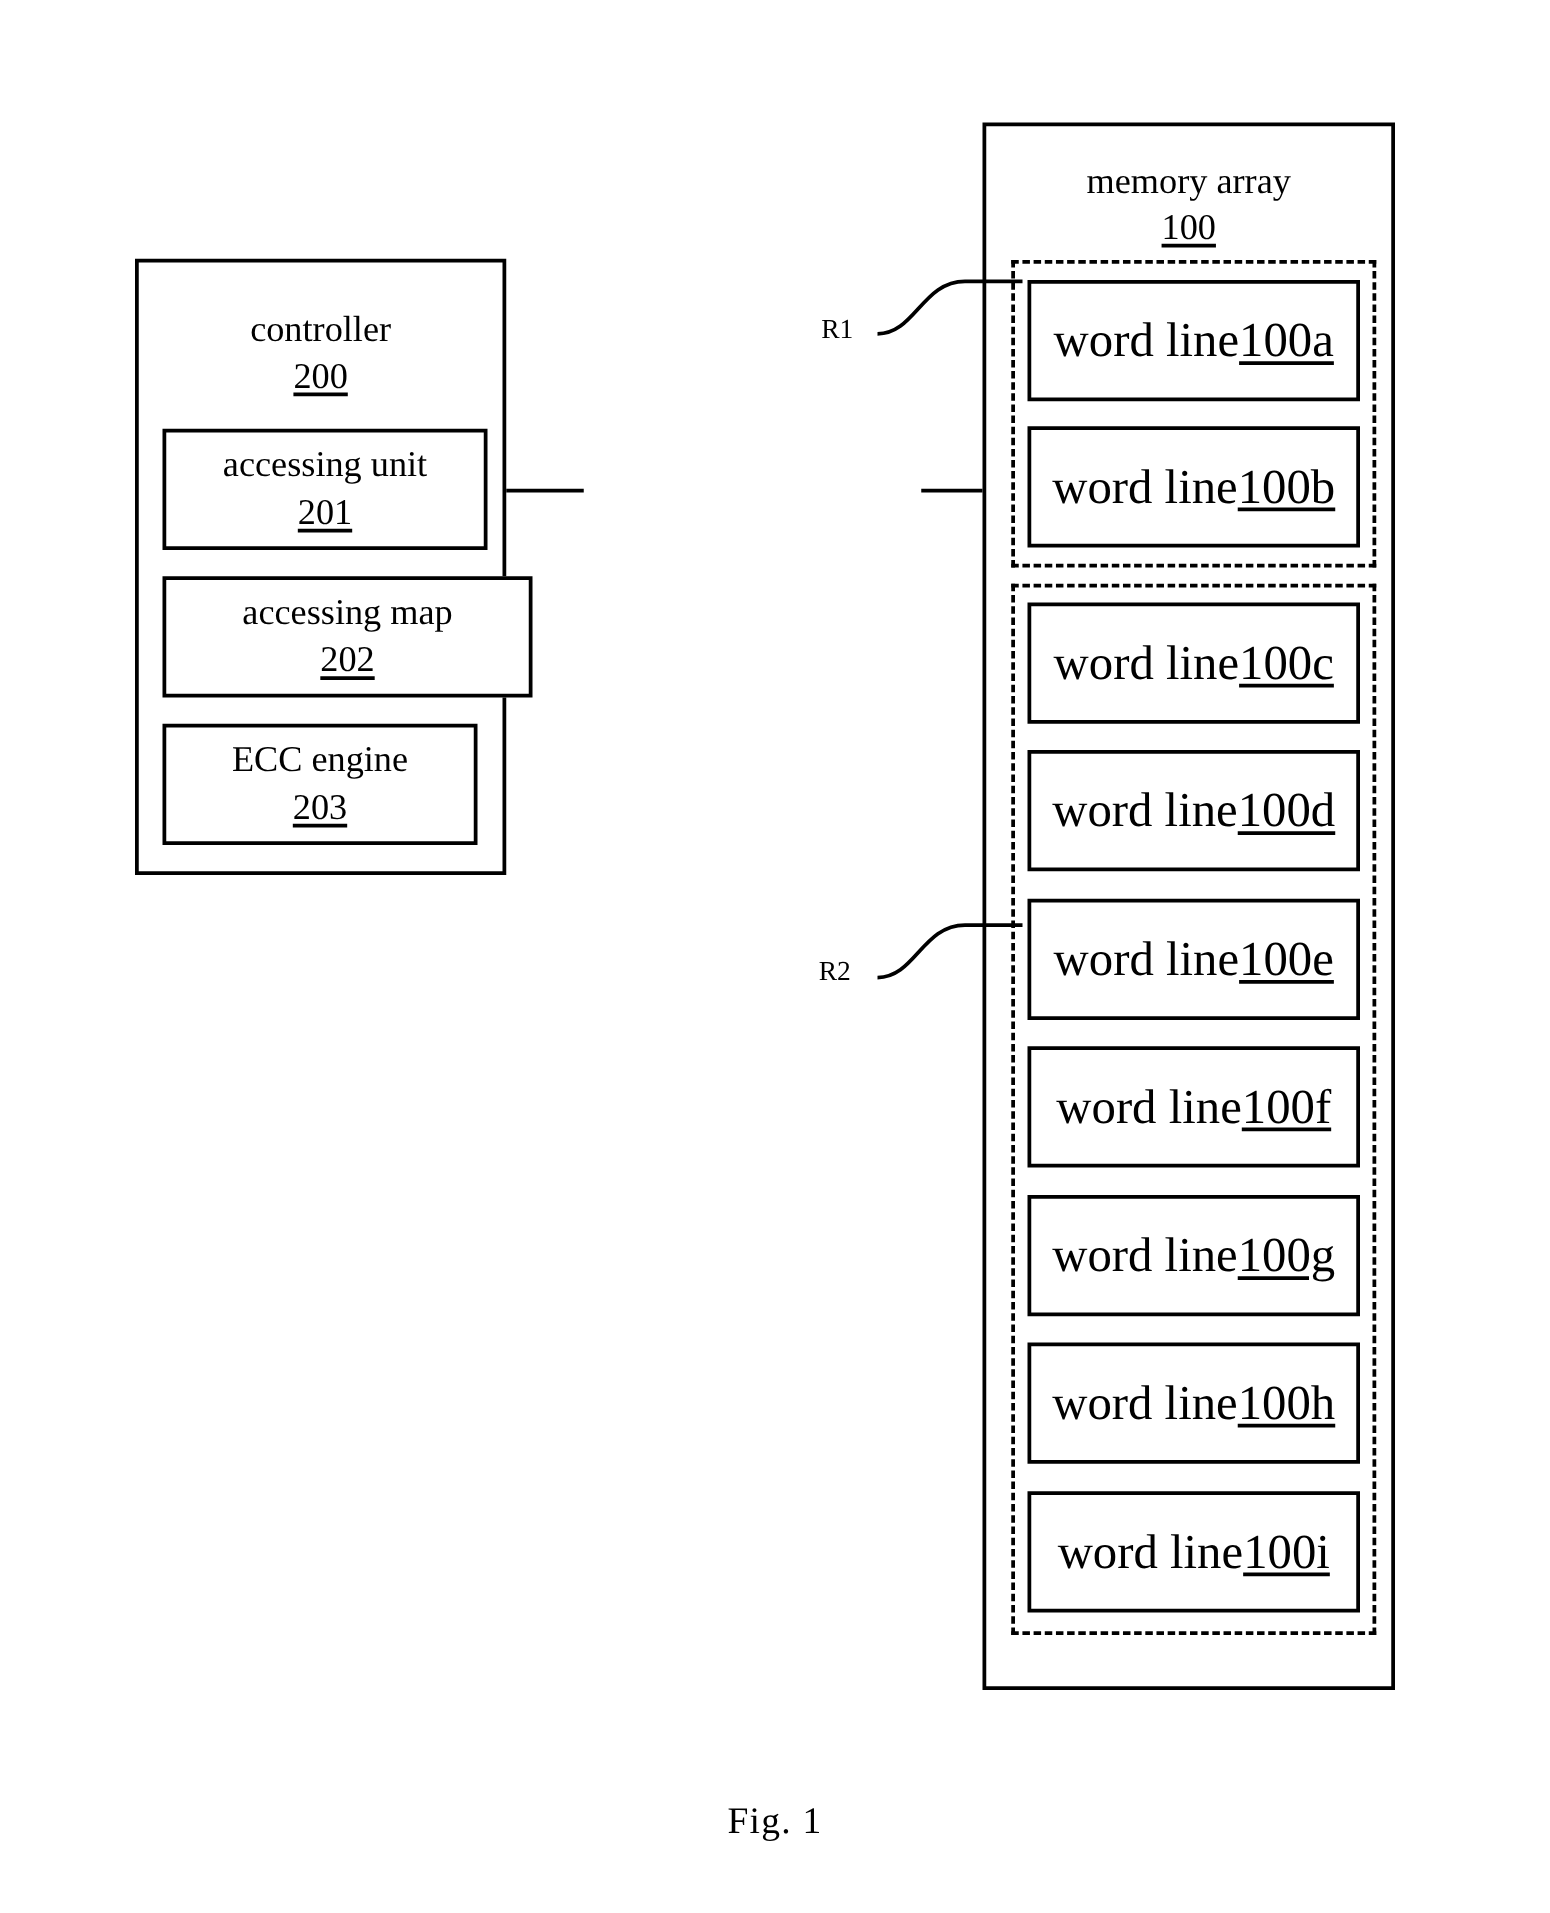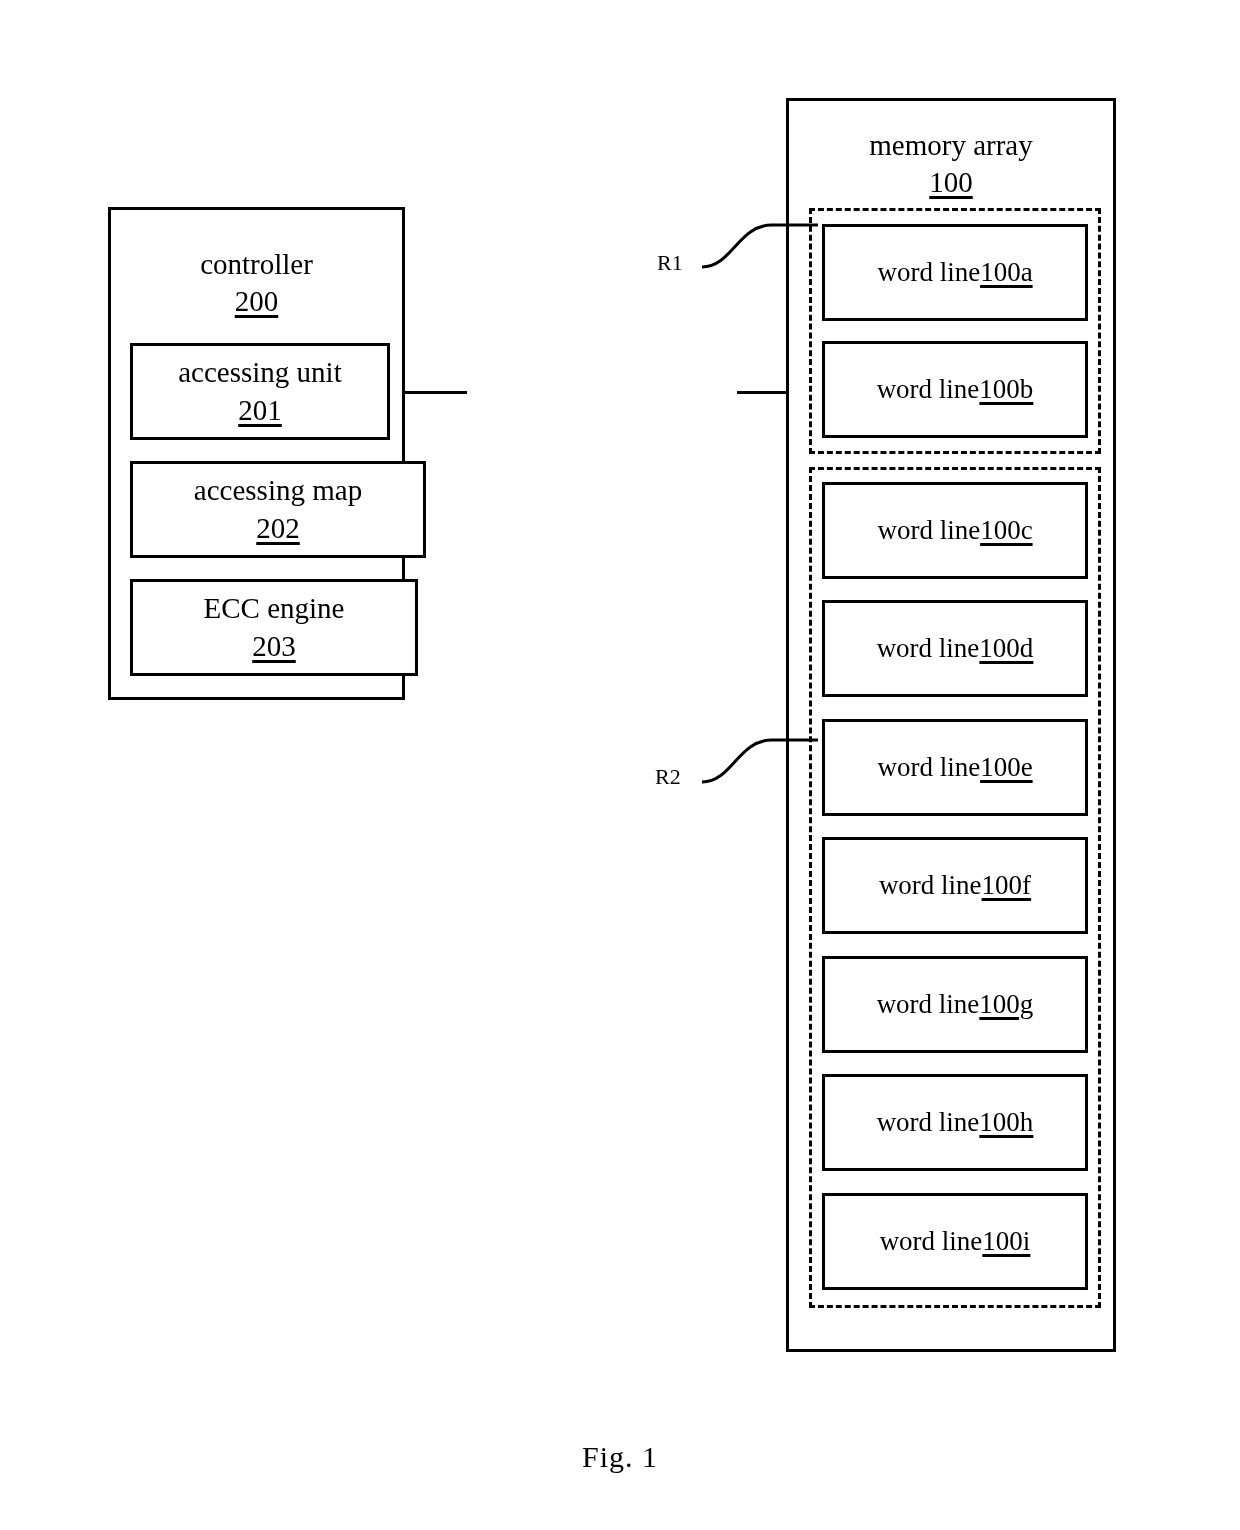--- a/index.html
+++ b/index.html
@@ -66,21 +66,21 @@
 
   
   .wl {
     position: absolute;
     box-sizing: border-box;
     border: 3px solid #000;
     background: #fff;
     display: flex;
     align-items: center;
     justify-content: center;
-    font-size: 27px;
+    font-size: 39px;
     white-space: nowrap;
   }
 
   
   .hline {
     position: absolute;
     background: #000;
     height: 3px;
   }
 
@@ -124,21 +124,21 @@
     <div class="box thin" style="left:19px; top:133px; width:260px; height:97px;">
       <span class="label-line">accessing unit</span>
       <span class="label-line refnum">201</span>
     </div>
 
     <div class="box thin" style="left:19px; top:251px; width:296px; height:97px;">
       <span class="label-line">accessing map</span>
       <span class="label-line refnum">202</span>
     </div>
 
-    <div class="box thin" style="left:19px; top:369px; width:288px; height:97px;">
+    <div class="box thin" style="left:19px; top:369px; width:252px; height:97px;">
       <span class="label-line">ECC engine</span>
       <span class="label-line refnum">203</span>
     </div>
   </div>
 
   <div class="hline" style="left:405px; top:391px; width:62px;"></div>
 
 
   <div class="hline" style="left:737px; top:391px; width:52px;"></div>
 

